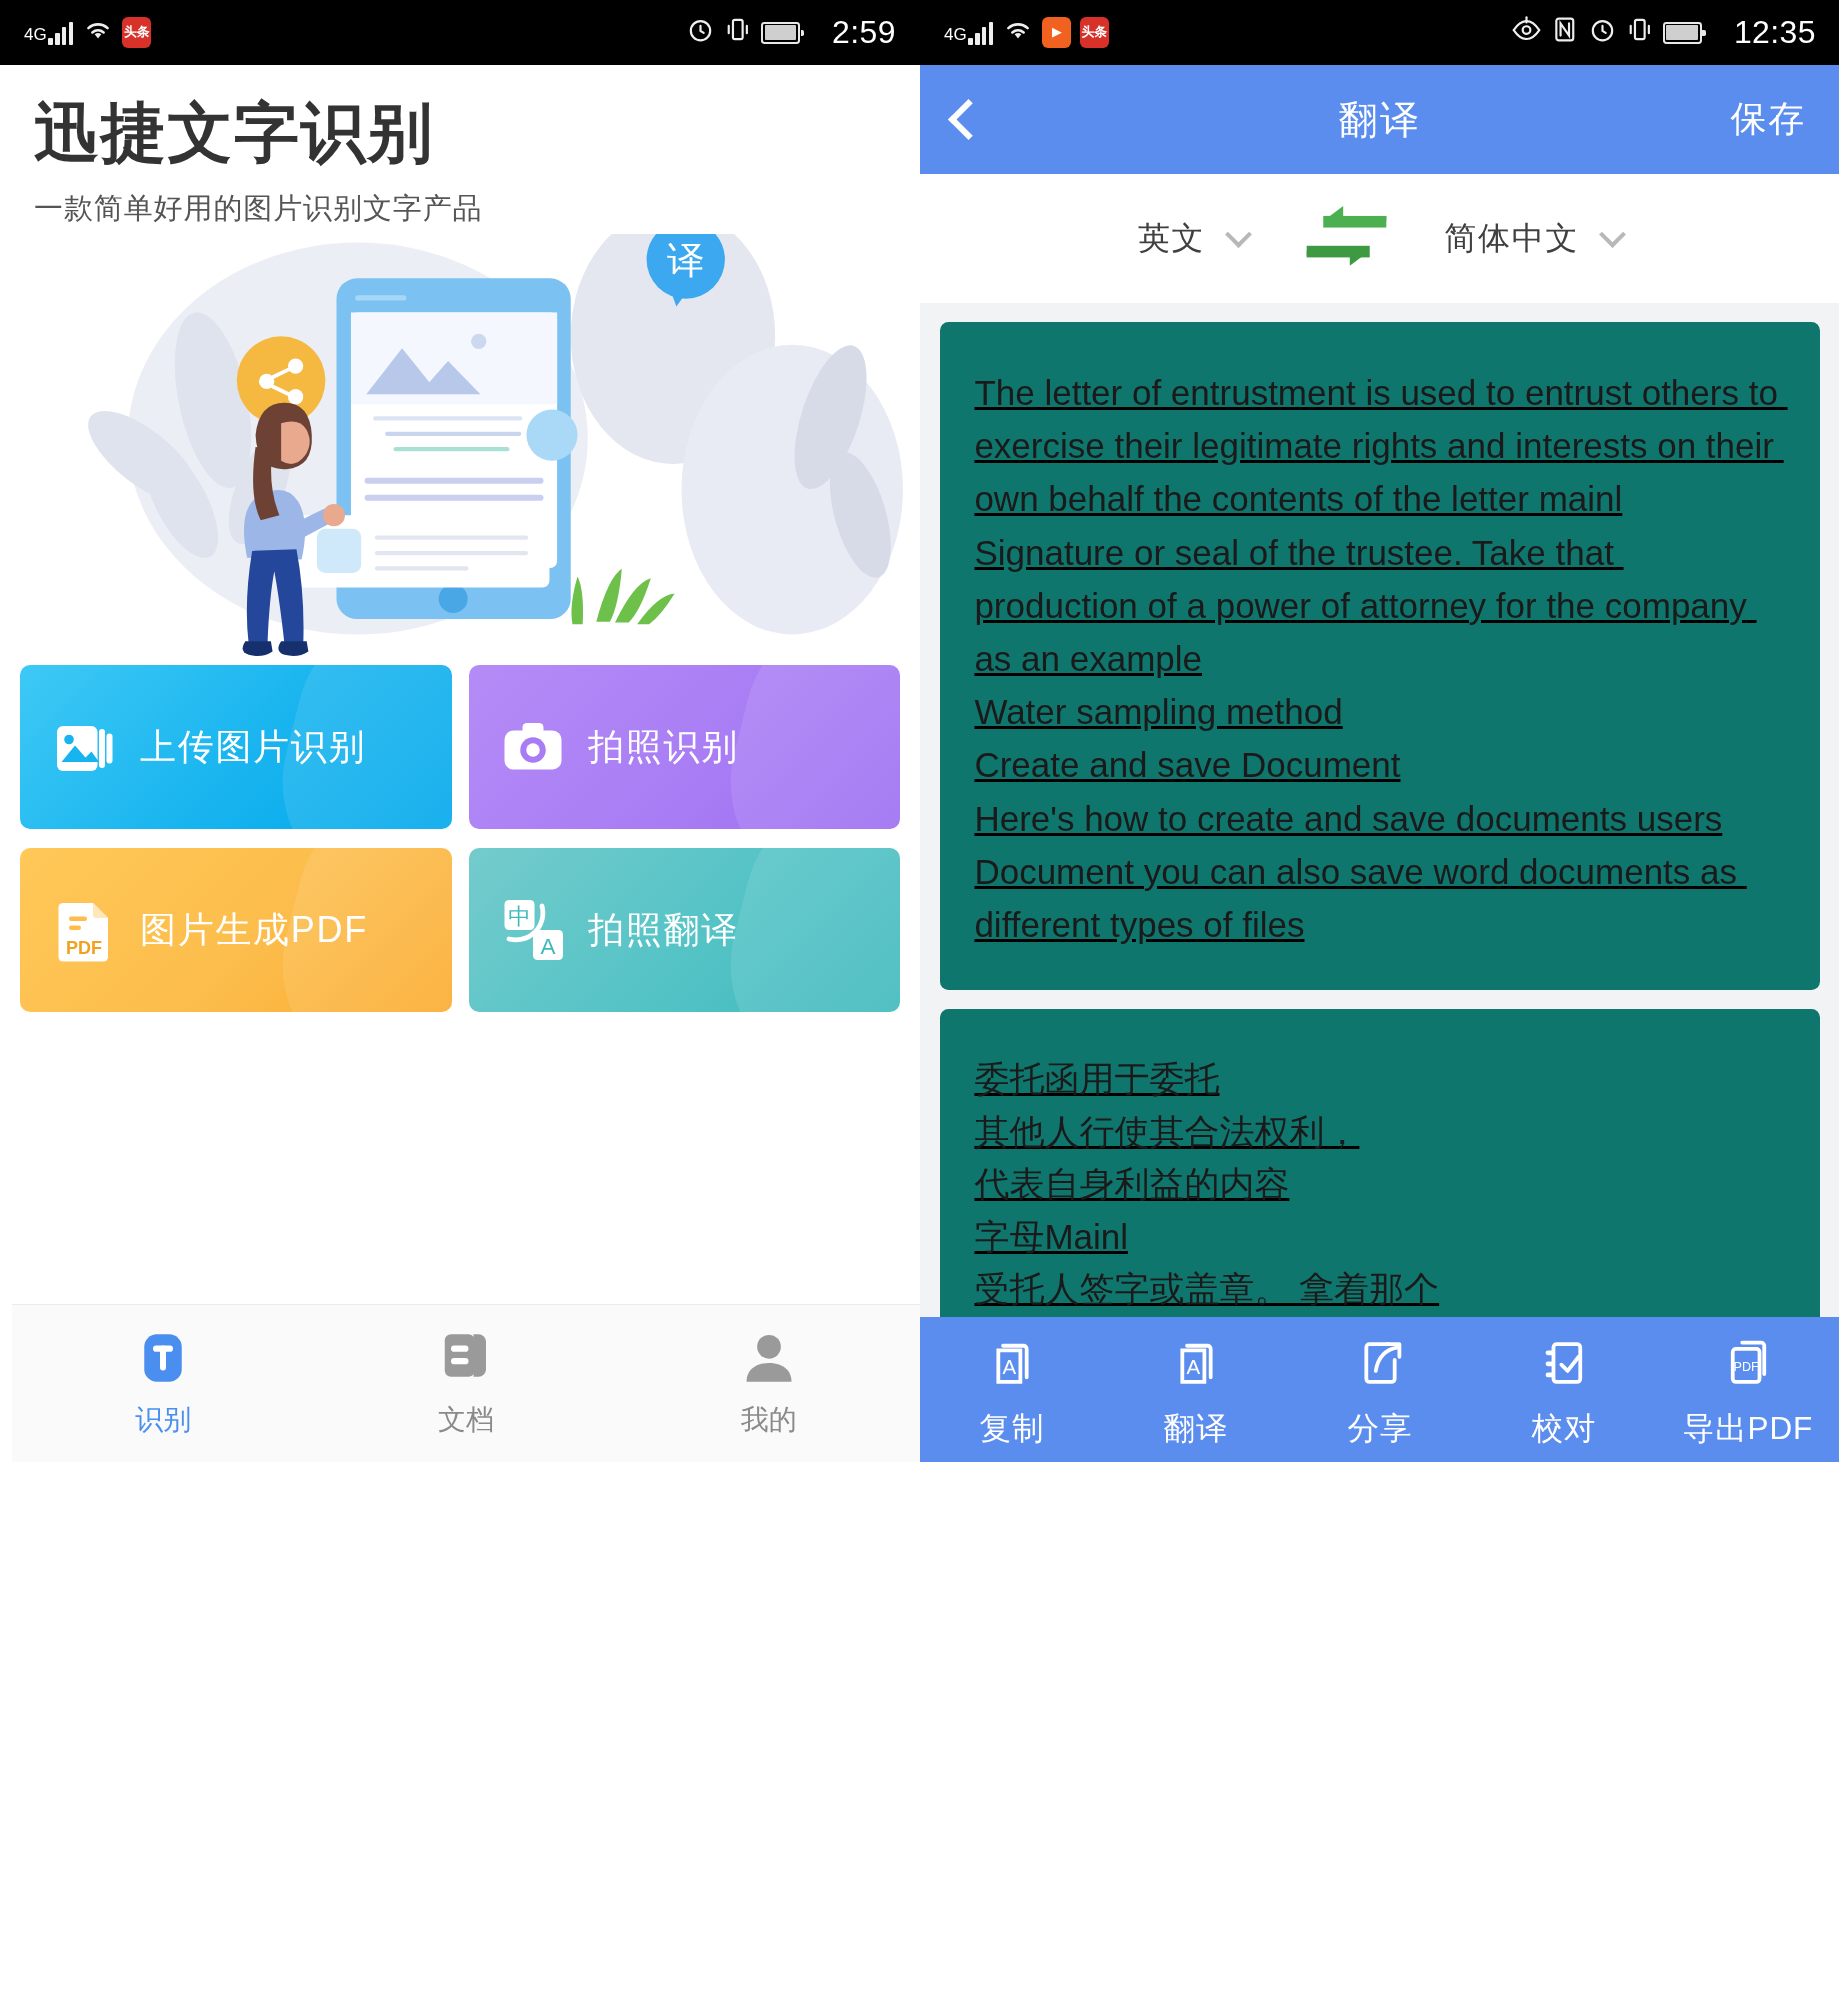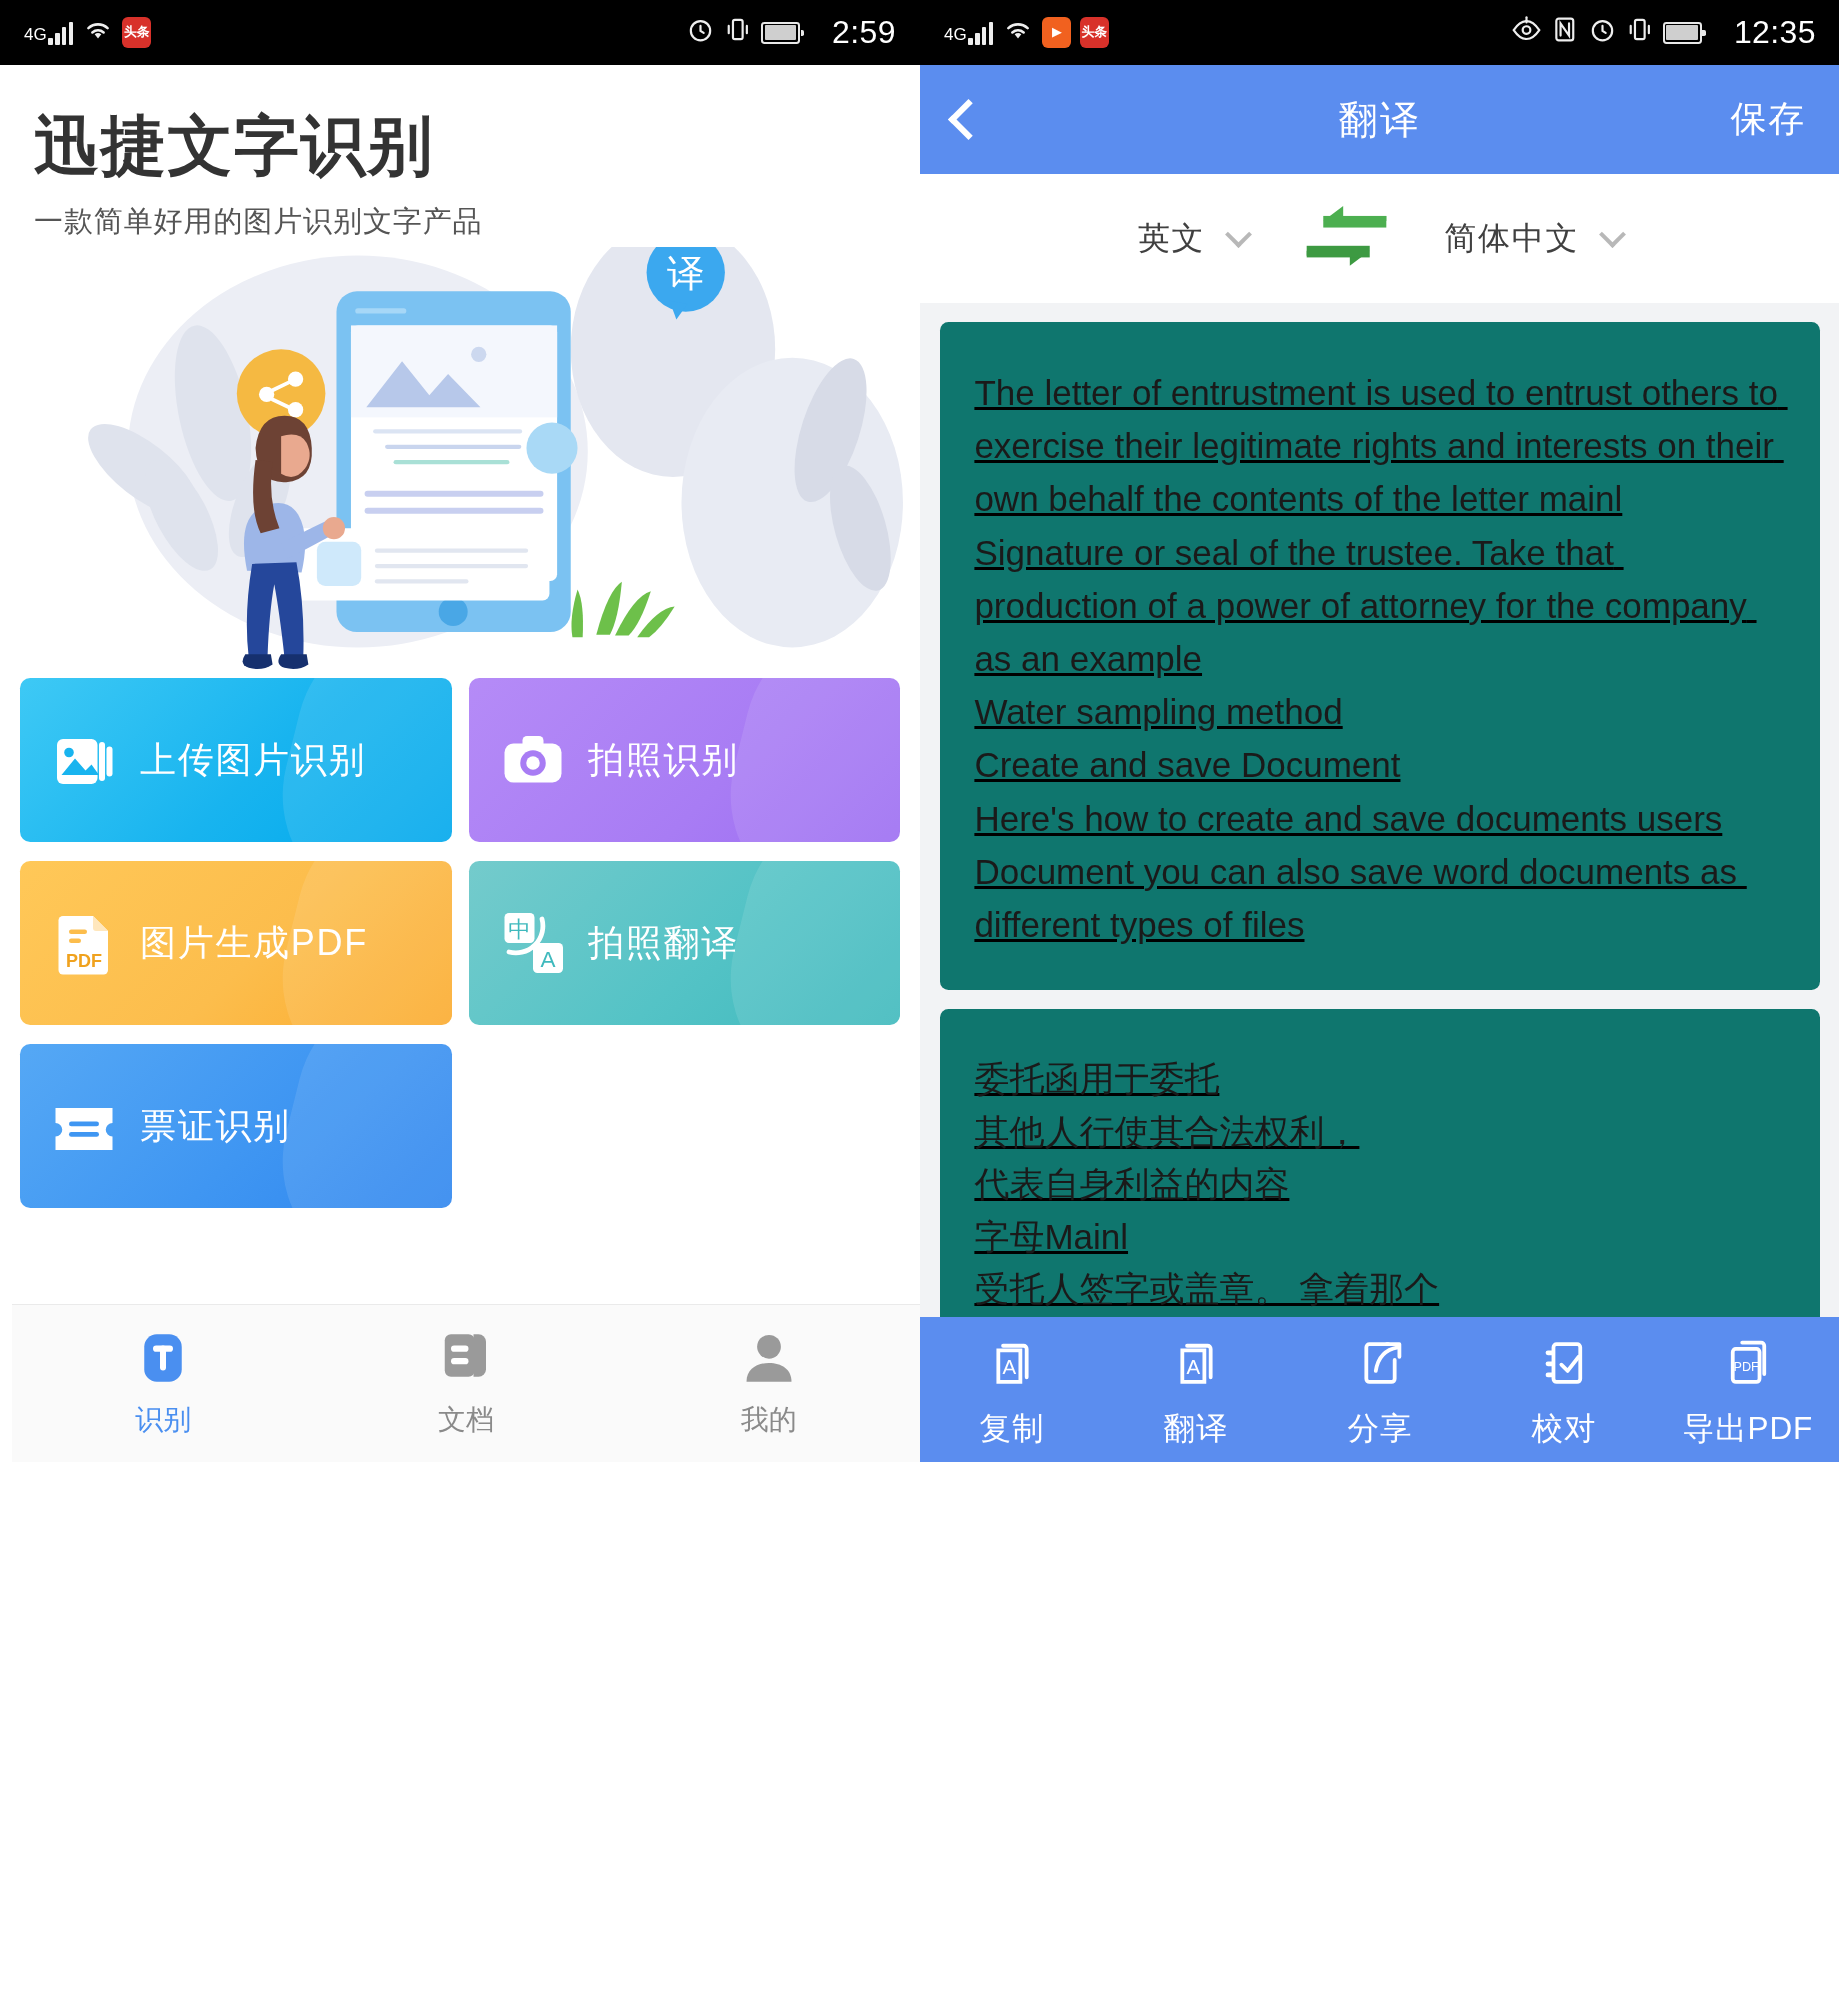--- a/index.html
+++ b/index.html
@@ -31,21 +31,21 @@
   .appico { width:29px;height:31px;border-radius:6px;display:flex;align-items:center;justify-content:center;
             font-size:12.8px;color:#fff;font-weight:bold;line-height:1;}
   .news { background:#d8312a; }
   .play { background:#f1611f; }
   .batt { width:39px;height:22px;border:2.6px solid #e8e8e8;border-radius:3.4px;position:relative;display:inline-block;}
   .batt::after{content:"";position:absolute;right:-6px;top:6px;width:3.4px;height:6.8px;background:#e8e8e8;border-radius:0 1.7px 1.7px 0;}
   .batt i{position:absolute;left:1.7px;top:1.7px;bottom:1.7px;right:1.7px;background:#cfcfcf;border-radius:0.9px;display:block;}
 
   
   .left-body { position:absolute; top:65px; left:0; right:0; bottom:0; background:#fff; }
-  .hero-title { font-size:65px; color:#333; font-weight:bold; padding:37px 0 0 34px; letter-spacing:1.7px;}
+  .hero-title { font-size:65px; color:#333; font-weight:bold; padding:24px 0 0 34px; letter-spacing:1.7px;}
   .hero-sub { font-size:29px; color:#555; padding:12px 0 0 34px; letter-spacing:0.9px;}
 
   .illus { position:relative; height:426px; margin-top:5.1px; }
   .illus svg { position:absolute; left:0; top:0; }
 
   .cards { padding:0 20.4px; display:grid; grid-template-columns:1fr 1fr; gap:19px 17px; margin-top:5.1px;}
   .card { height:164px; border-radius:10.2px; display:flex; align-items:center; padding-left:25.6px; position:relative; overflow:hidden;}
   .card .sheen { position:absolute; right:-34px; top:-51px; width:196px;height:273px;
                  background:rgba(255,255,255,0.10); border-radius:50%/40%; transform:rotate(14deg); pointer-events:none;}
   .card .cico { width:77px;height:77px; flex:0 0 77px; margin-right:17px; display:flex;align-items:center;justify-content:center;}
@@ -264,31 +264,20 @@
             <rect x="5" y="4" width="20" height="20" rx="3" fill="#fff"></rect>
             <text x="15" y="20" font-size="15" fill="#3fb9bd" text-anchor="middle" font-family="'Liberation Sans',sans-serif">中</text>
             <rect x="24" y="24" width="20" height="20" rx="3" fill="#fff"></rect>
             <text x="34" y="40" font-size="15" fill="#3fb9bd" text-anchor="middle" font-family="'Liberation Sans',sans-serif">A</text>
             <path d="M30 8a18 18 0 01-22 22" stroke="#fff" stroke-width="3.2" fill="none" stroke-linecap="round"></path>
           </svg>
         </span>
         <span class="clabel">拍照翻译</span>
       </div>
 
-      <div class="card c5">
-        <span class="sheen"></span>
-        <span class="cico">
-          <svg width="72" height="72" viewBox="0 0 48 48">
-            <path d="M5 12h38v10a4.5 4.5 0 000 9v9H5v-9a4.5 4.5 0 000-9z" fill="#fff"></path>
-            <rect x="14" y="21" width="20" height="3.2" rx="1.6" fill="#3f96f2"></rect>
-            <rect x="14" y="28" width="20" height="3.2" rx="1.6" fill="#3f96f2"></rect>
-          </svg>
-        </span>
-        <span class="clabel">票证识别</span>
-      </div>
 
     </div>
 
     <div class="spacer-grey"></div>
 
     <div class="tabbar">
       <div class="tab active">
         <span>
           <svg width="60" height="60" viewBox="0 0 48 48">
               <rect x="9" y="5" width="30" height="38" rx="10" fill="#4a8ff0"></rect>

